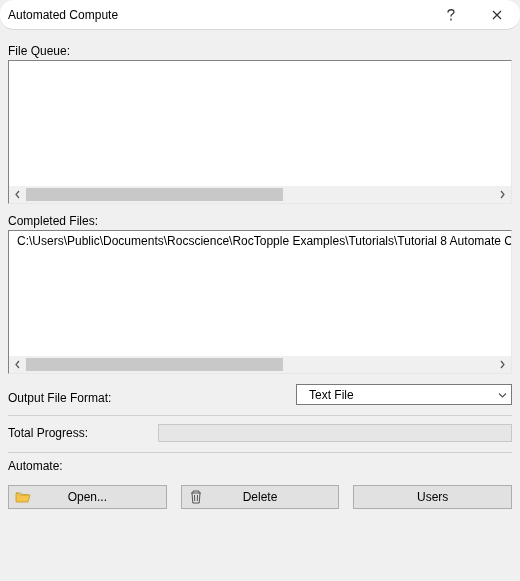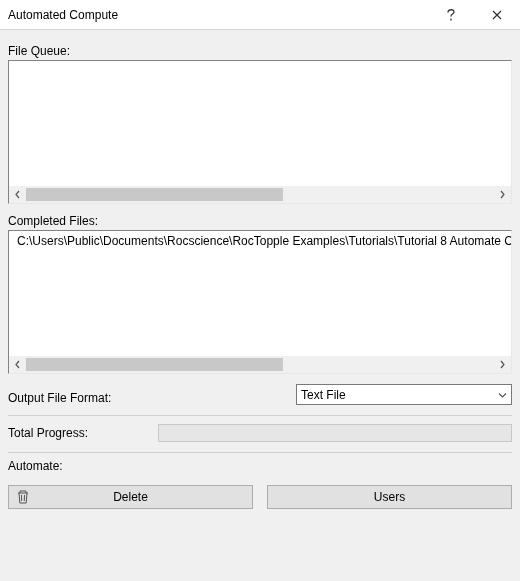--- a/index.html
+++ b/index.html
@@ -13,20 +13,21 @@
     height: 581px;
     overflow: hidden;
   }
   .titlebar {
     height: 30px;
     background: #fff;
     border-bottom: 1px solid #d8d8d8;
     display: flex;
     align-items: center;
     padding-left: 8px;
+    border-radius: 14px;
   }
   .titlebar .title { flex: 1; }
   .titlebar .win-btn {
     width: 46px;
     height: 30px;
     display: flex;
     align-items: center;
     justify-content: center;
     color: #333;
   }
@@ -87,21 +88,21 @@
     gap: 10px;
   }
   .row-of .lab { width: 150px; }
   .select {
     flex: 1;
     height: 21px;
     background: #fff;
     border: 1px solid #7a7a7a;
     display: flex;
     align-items: center;
-    padding: 0 4px;
+    padding: 0 12px;
     position: relative;
   }
   .select .caret {
     position: absolute;
     right: 4px;
     top: 50%;
     transform: translateY(-50%);
     font-size: 10px;
     color: #555;
   }
@@ -258,20 +259,29 @@
   </div>
 
   <hr class="hr">
 
   <div class="label">Automate:</div>
 
   <div class="btnrow">
     <div class="btn">
       <span class="ic">
         <svg width="16" height="16" viewBox="0 0 16 16">
+            <path d="M1 4 L1 13 L13 13 L15 6 L4 6 L3 4 Z" fill="#f4c44d" stroke="#c79a1e" stroke-width="0.8"></path>
+            <path d="M1 4 L6 4 L7 5.5 L13 5.5 L13 6" fill="none" stroke="#c79a1e" stroke-width="0.8"></path>
+          </svg>
+      </span>
+      <span>Open...</span>
+    </div>
+    <div class="btn">
+      <span class="ic">
+        <svg width="16" height="16" viewBox="0 0 16 16">
             <path d="M3 4 L13 4 M5 4 L5 2 L11 2 L11 4 M4 4 L4.8 14 L11.2 14 L12 4 M6.5 6 L6.7 12 M9.5 6 L9.3 12" fill="none" stroke="#555" stroke-width="1"></path>
           </svg>
       </span>
       <span>Delete</span>
     </div>
     <div class="btn">
       <span>Users</span>
     </div>
   </div>
 

